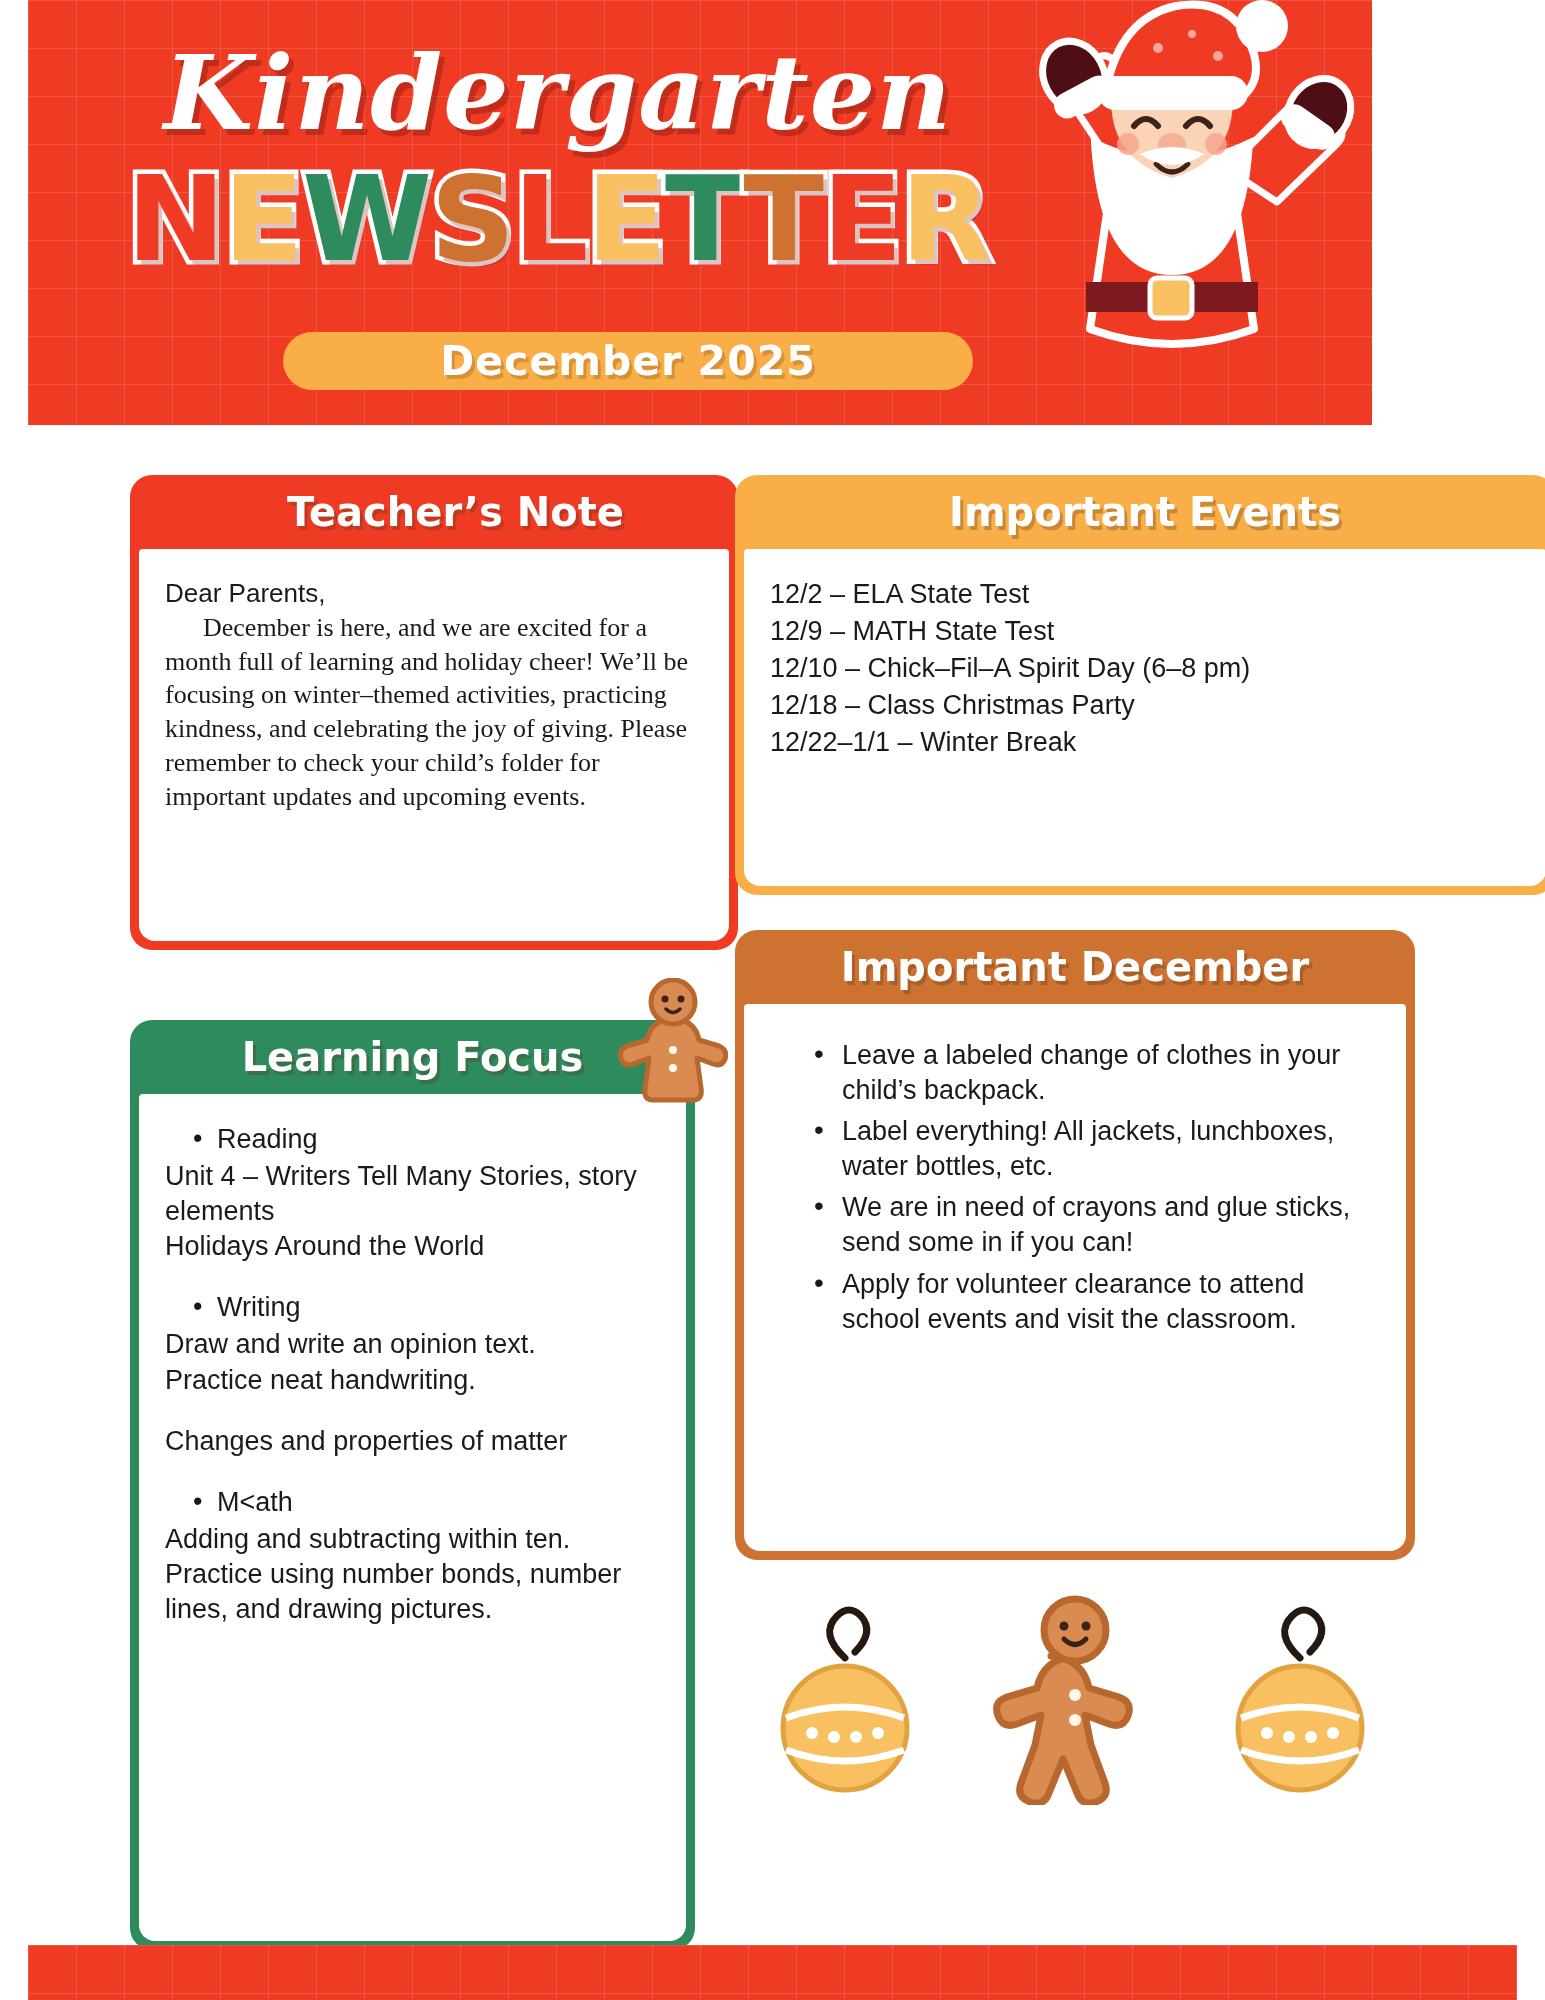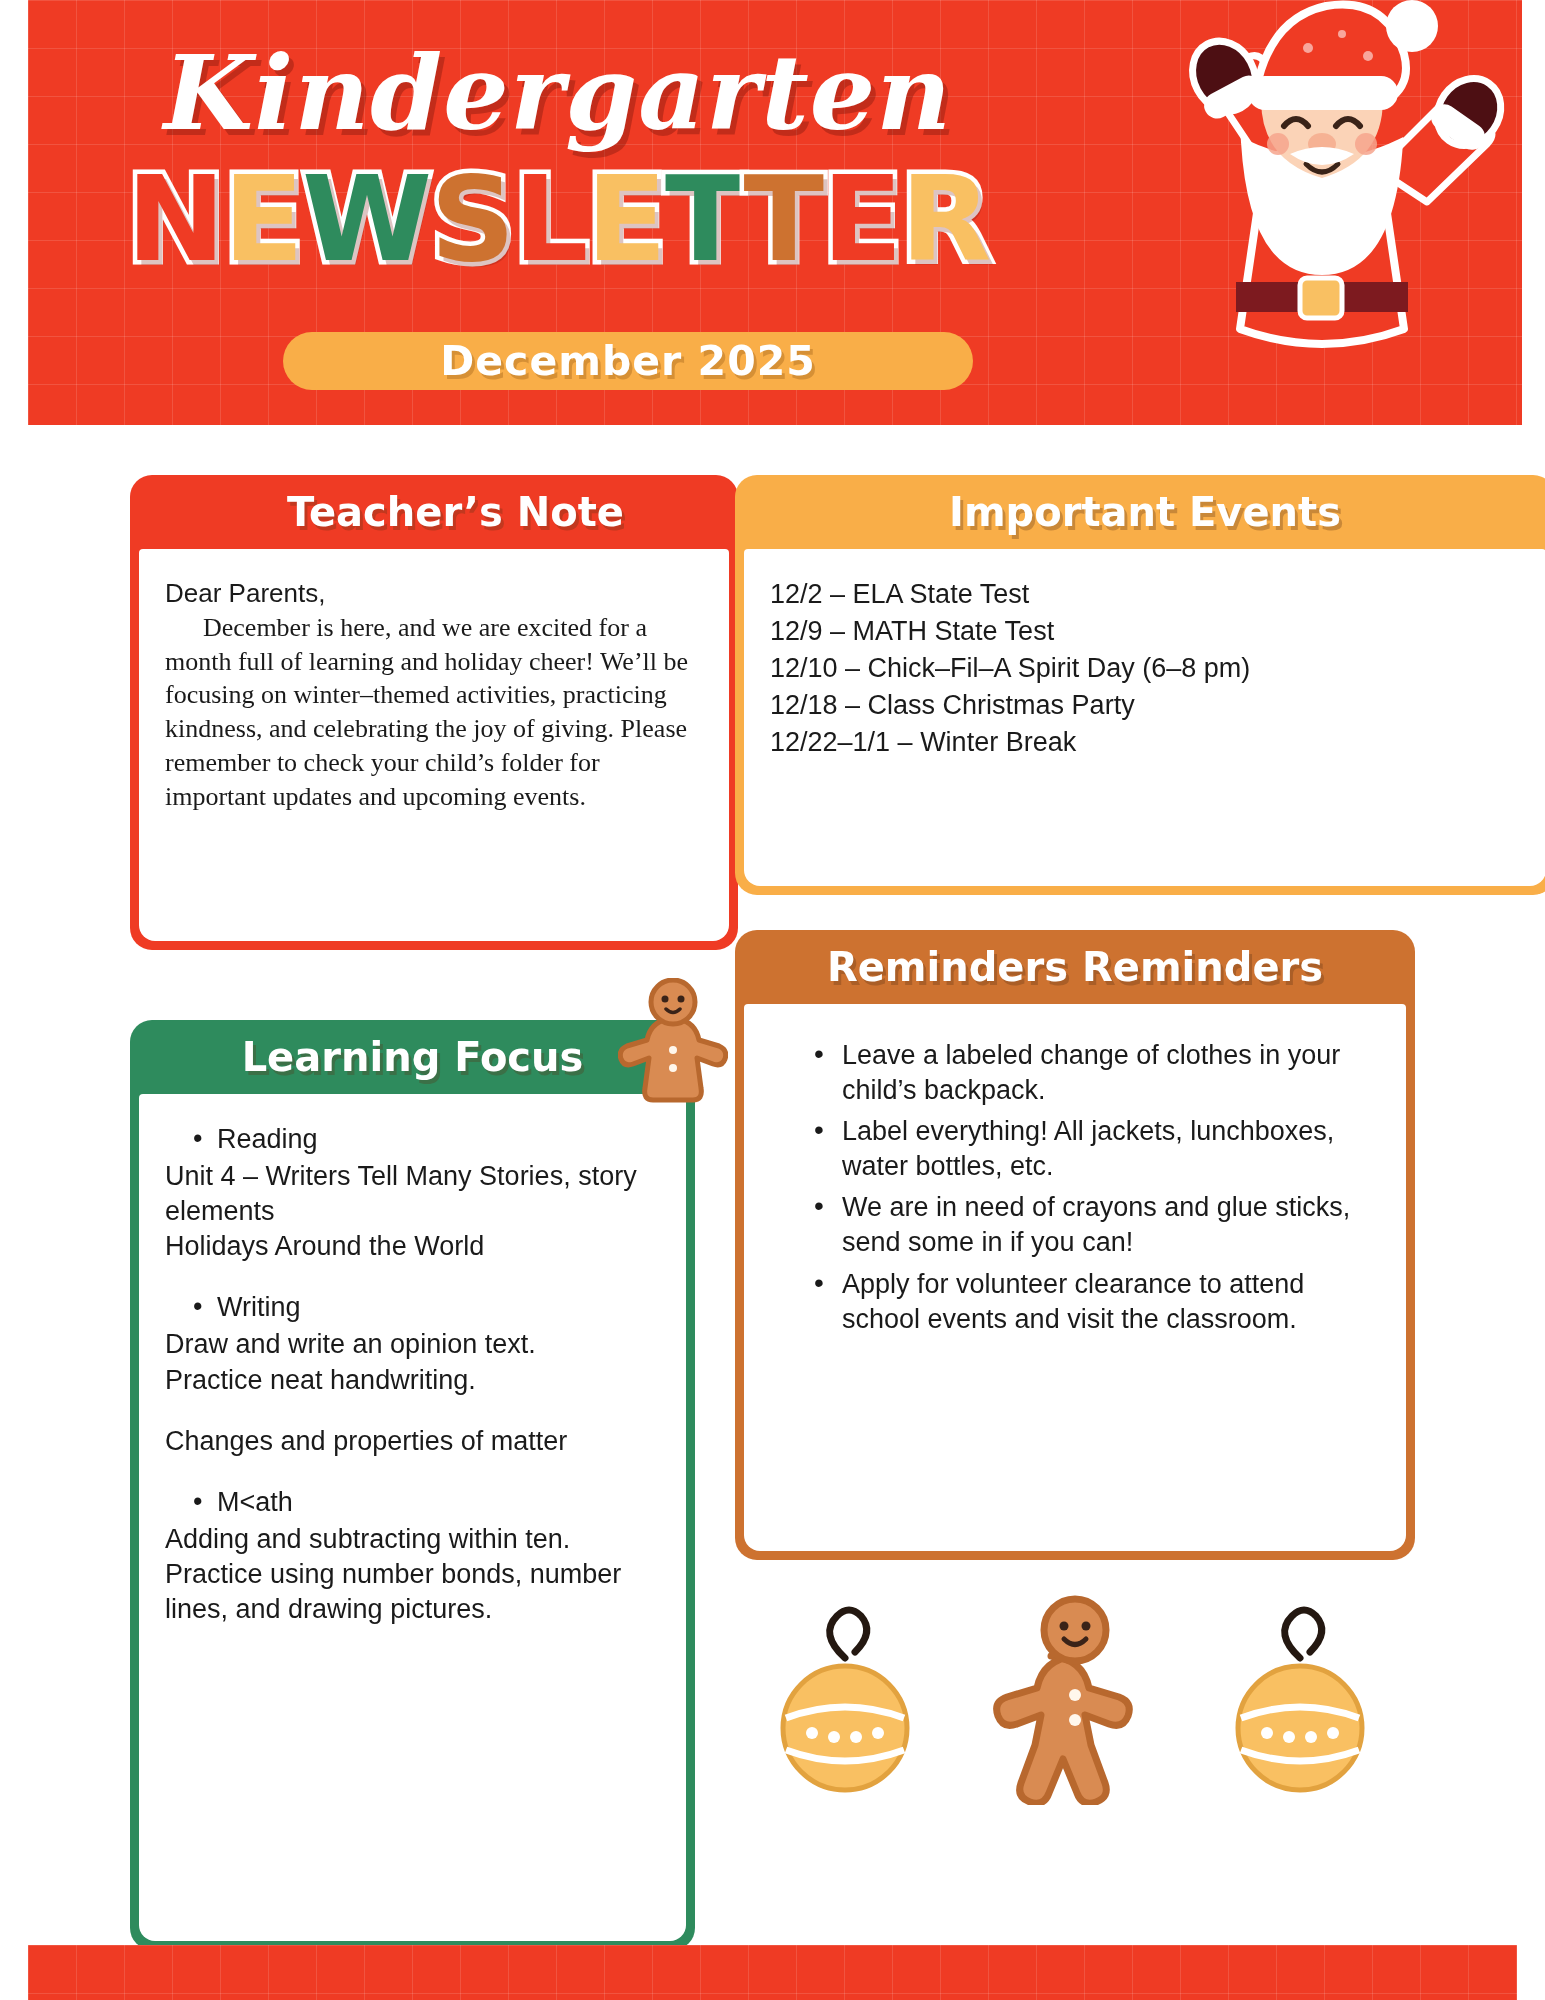--- a/index.html
+++ b/index.html
@@ -13,21 +13,21 @@
     font-family: "Liberation Sans", sans-serif;
     position: relative;
     overflow: hidden;
   }
 
   
   .header {
     position: absolute;
     left: 28px;
     top: 0;
-    width: 1494px;
+    width: 1344px;
     height: 425px;
     background-color: #ef3b24;
     background-image:
       linear-gradient(to right, rgba(255,255,255,0.13) 1.5px, transparent 1.5px),
       linear-gradient(to bottom, rgba(255,255,255,0.13) 1.5px, transparent 1.5px);
     background-size: 48px 48px;
     overflow: hidden;
   }
   .script-title {
     position: absolute;
@@ -255,21 +255,21 @@
       <p class="evt-line">12/2 – ELA State Test</p>
       <p class="evt-line">12/9 – MATH State Test</p>
       <p class="evt-line">12/10 – Chick–Fil–A Spirit Day (6–8 pm)</p>
       <p class="evt-line">12/18 – Class Christmas Party</p>
       <p class="evt-line">12/22–1/1 – Winter Break</p>
     </div>
 </div>
 
 <div class="card" id="reminders-card">
   <div class="card-head">
-    <span class="card-head-text">Reminders Reminders</span>
+    <span class="card-head-text">Important December</span>
   </div>
   <div class="card-body">
     <ul class="rem-ul" id="reminders-list">
         <li class="rem-li">Leave a labeled change of clothes in your child’s backpack.</li>
         <li class="rem-li">Label everything! All jackets, lunchboxes, water bottles, etc.</li>
         <li class="rem-li">We are in need of crayons and glue sticks, send some in if you can!</li>
         <li class="rem-li">Apply for volunteer clearance to attend school events and visit the classroom.</li>
       </ul>
   </div>
 </div>

